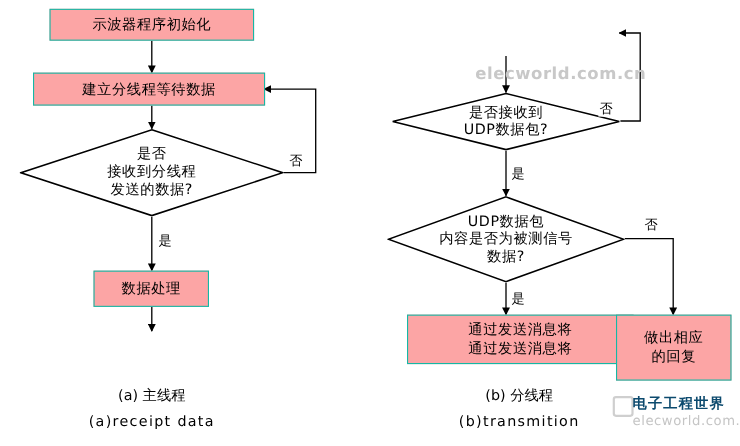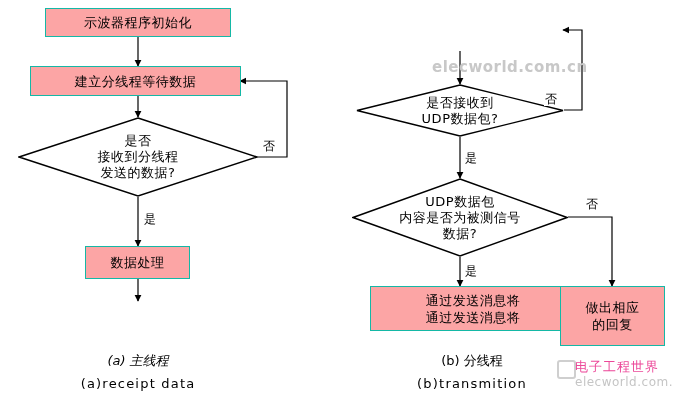--- a/index.html
+++ b/index.html
@@ -105,23 +105,24 @@
     left: 557px;
     top: 358px;
     width: 108px;
     height: 36px;
   }
   .wm-logo .wm-cn {
     position: absolute;
     left: 18px;
     top: 0px;
     font-size: 13px;
-    color: #ec4899;
+    color: #0c4a6e;
     letter-spacing: 1px;
     white-space: nowrap;
+    font-weight: bold;
   }
   .wm-logo .wm-en {
     position: absolute;
     left: 18px;
     top: 17px;
     font-size: 12px;
     color: #c5c5c5;
     letter-spacing: 0.5px;
     white-space: nowrap;
   }
@@ -188,21 +189,21 @@
   </div>
 
   <div class="edge-label" style="left:262px; top:140px;">否</div>
   <div class="edge-label" style="left:143px; top:213px;">是</div>
 
   <div class="box" style="left:85px; top:246px; width:105px; height:33px;">
     <span>数据处理</span>
   </div>
 
 
-  <div class="caption" style="left:58px; top:352px; width:160px;font-style:italic;">(a) 主线程</div>
+  <div class="caption" style="left:58px; top:352px; width:160px;">(a) 主线程</div>
   <div class="caption en" style="left:48px; top:375px; width:180px;">(a)receipt data</div>
 
 
   <div class="diamond-wrap" style="left:356px; top:84px; width:208px; height:53px;">
     <svg class="dshape" viewBox="0 0 208 53" preserveAspectRatio="none">
       <polygon points="104,1 207,26.5 104,52 1,26.5" fill="#fff" stroke="#000" stroke-width="1.4"></polygon>
     </svg>
     <div class="dtext">
       <span>是否接收到</span>
       <span>UDP数据包?</span>

